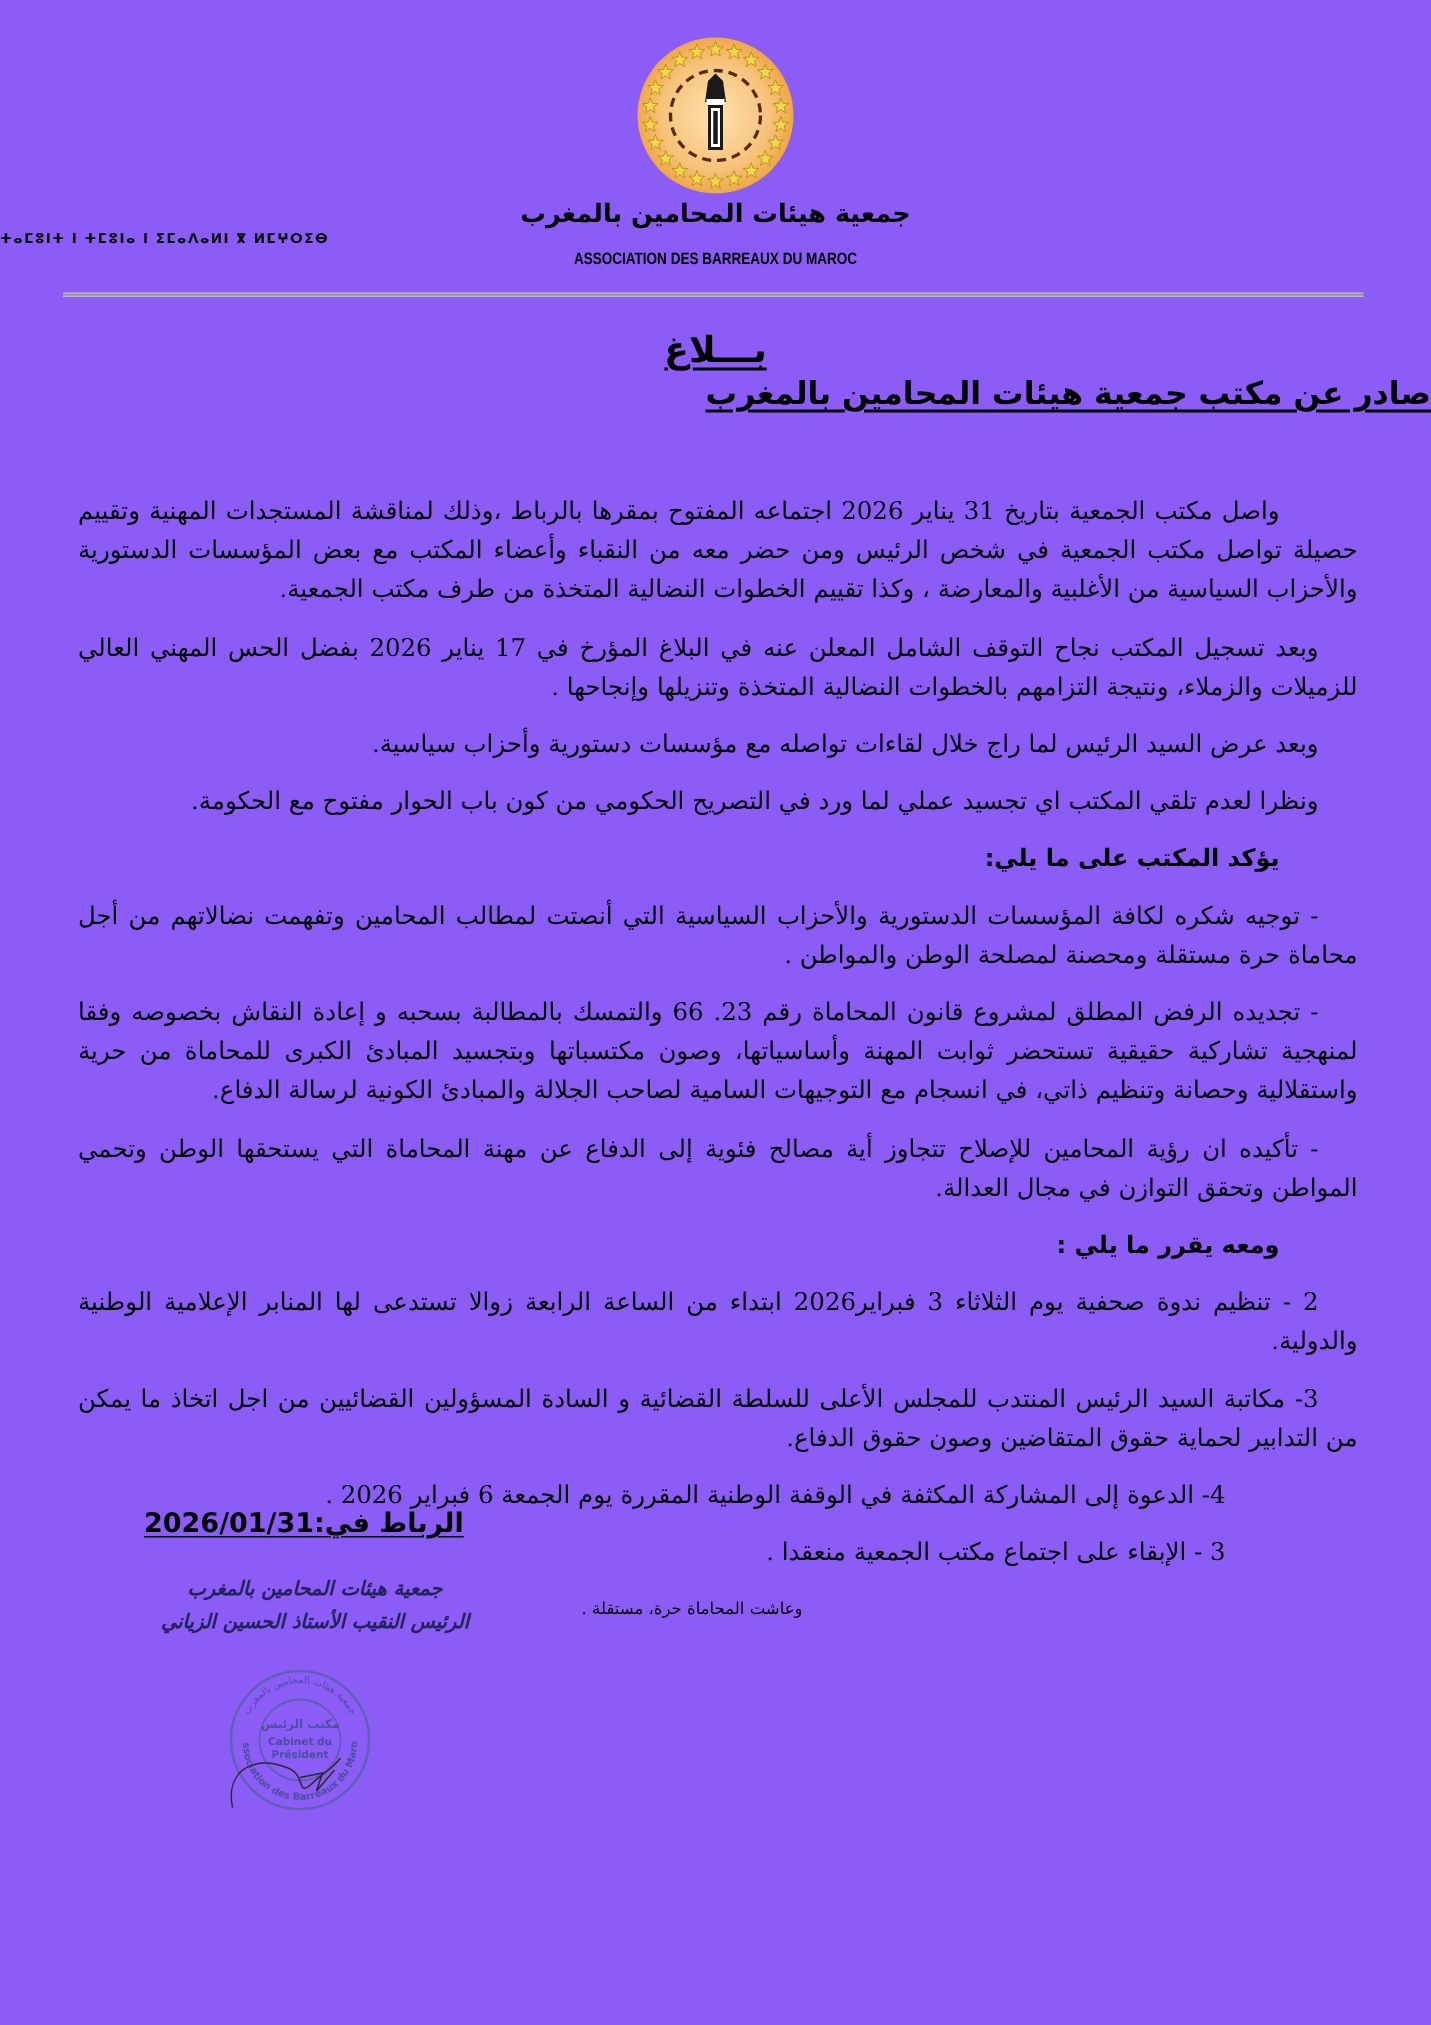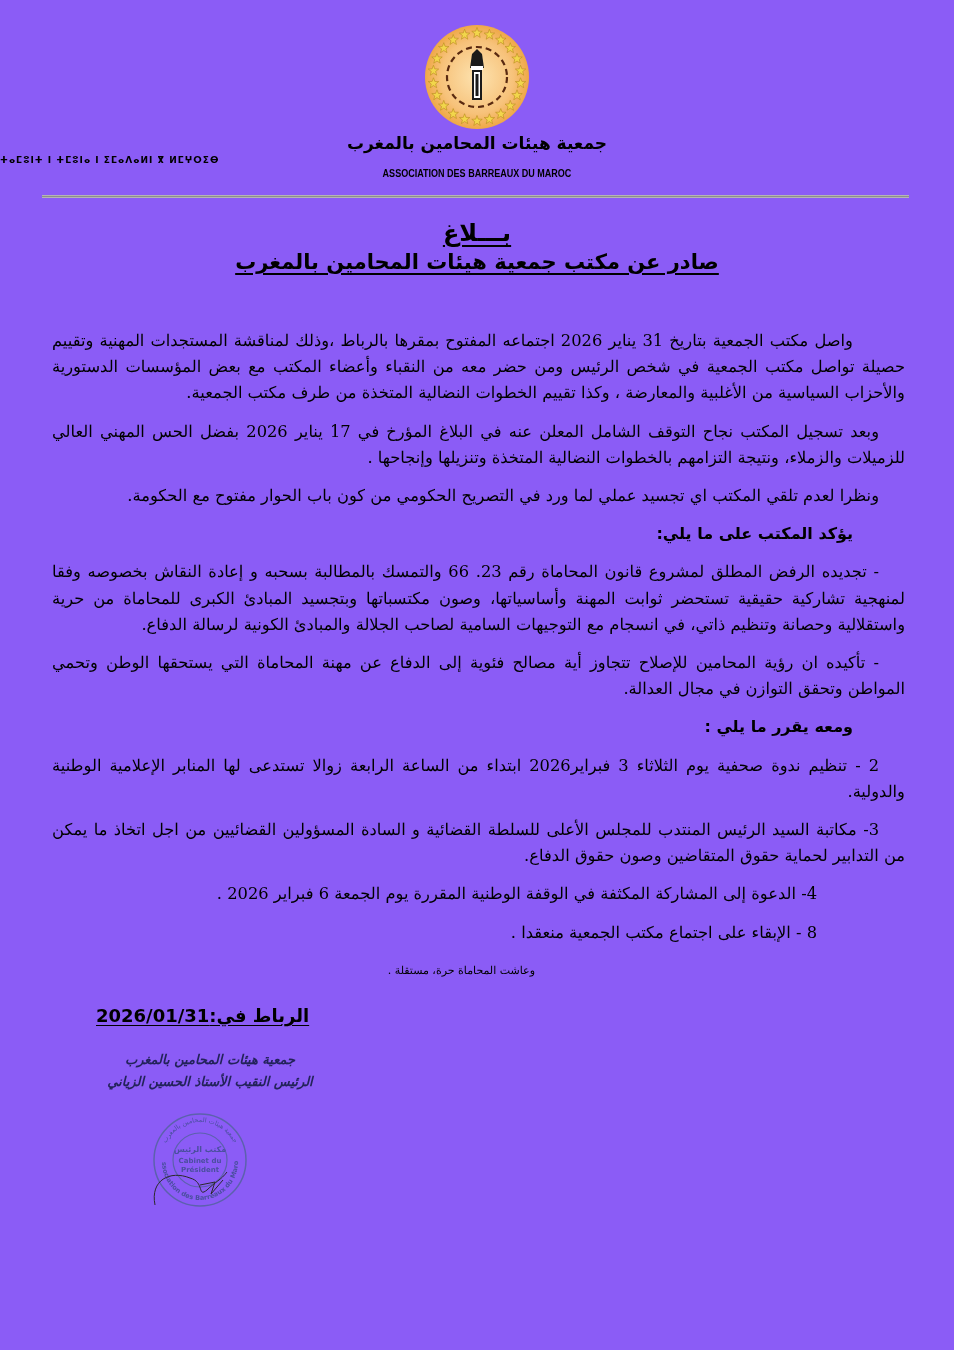--- a/index.html
+++ b/index.html
@@ -14,21 +14,21 @@
   .org-tf { position: absolute; left: 0; right: 0; top: 155px; text-align: left;
     font-family: "DejaVu Sans", sans-serif; font-size: 9px; font-weight: bold; letter-spacing: 1px; }
   .org-fr { position: absolute; left: 0; right: 0; top: 167px; text-align: center;
     font-family: "Liberation Sans", sans-serif; font-size: 11px; font-weight: bold; transform: scaleX(0.82); }
   .divider { position: absolute; left: 42px; right: 45px; top: 195px; height: 3px;
     background: linear-gradient(#c9c9c9, #8d8d8d, #c9c9c9); }
 
   
   .title { position: absolute; left: 0; right: 0; top: 219px; text-align: center; direction: rtl;
     font-family: "DejaVu Sans", sans-serif; font-weight: bold; font-size: 24px; text-decoration: underline; text-underline-offset: 4px; }
-  .subtitle { position: absolute; left: 0; right: 0; top: 250px; text-align: center; direction: rtl;
+  .subtitle { position: absolute; left: 0; right: 0; top: 250px; direction: rtl;
     font-family: "DejaVu Sans", sans-serif; font-weight: bold; font-size: 21px; text-decoration: underline; text-underline-offset: 4px; }
 
   
   .body { position: absolute; left: 40px; right: 37px; top: 316px; direction: rtl; text-align: justify;
     font-family: "DejaVu Serif", serif; font-size: 16.3px; line-height: 26.2px; }
   .body p { margin: 12px; }
   .ind { text-indent: 26px; }
   .ind2 { text-indent: 52px; }
   .ind3 { text-indent: 88px; }
   .lbl { font-family: "DejaVu Sans", sans-serif; font-weight: bold; font-size: 16px; text-indent: 52px; }
@@ -94,31 +94,33 @@
   <div class="org-tf">ⵜⴰⵎⵓⵏⵜ ⵏ ⵜⵎⵓⵏⴰ ⵏ ⵉⵎⴰⴷⴰⵍⵏ ⴳ ⵍⵎⵖⵔⵉⴱ</div>
   <div class="org-fr">ASSOCIATION DES BARREAUX DU MAROC</div>
   <div class="divider"></div>
 
   <div class="title">بـــلاغ</div>
   <div class="subtitle">صادر عن مكتب جمعية هيئات المحامين بالمغرب</div>
 
   <div class="body">
     <p class="ind2">واصل مكتب الجمعية بتاريخ 31 يناير 2026 اجتماعه المفتوح بمقرها بالرباط ،وذلك لمناقشة المستجدات المهنية وتقييم حصيلة تواصل مكتب الجمعية في شخص الرئيس ومن حضر معه من النقباء وأعضاء المكتب مع بعض المؤسسات الدستورية والأحزاب السياسية من الأغلبية والمعارضة ، وكذا تقييم الخطوات النضالية المتخذة من طرف مكتب الجمعية.</p>
     <p class="ind">وبعد تسجيل المكتب نجاح التوقف الشامل المعلن عنه في البلاغ المؤرخ في 17 يناير 2026 بفضل الحس المهني العالي للزميلات والزملاء، ونتيجة التزامهم بالخطوات النضالية المتخذة وتنزيلها وإنجاحها .</p>
+    <p class="ind">وبعد عرض السيد الرئيس لما راج خلال لقاءات تواصله مع مؤسسات دستورية وأحزاب سياسية.</p>
     <p class="ind">ونظرا لعدم تلقي المكتب اي تجسيد عملي لما ورد في التصريح الحكومي من كون باب الحوار مفتوح مع الحكومة.</p>
 
     <p class="lbl">يؤكد المكتب على ما يلي:</p>
+    <p class="ind">- توجيه شكره لكافة المؤسسات الدستورية والأحزاب السياسية التي أنصتت لمطالب المحامين وتفهمت نضالاتهم من أجل محاماة حرة مستقلة ومحصنة لمصلحة الوطن والمواطن .</p>
     <p class="ind">- تجديده الرفض المطلق لمشروع قانون المحاماة رقم 23. 66 والتمسك بالمطالبة بسحبه و إعادة النقاش بخصوصه وفقا لمنهجية تشاركية حقيقية تستحضر ثوابت المهنة وأساسياتها، وصون مكتسباتها وبتجسيد المبادئ الكبرى للمحاماة من حرية واستقلالية وحصانة وتنظيم ذاتي، في انسجام مع التوجيهات السامية لصاحب الجلالة والمبادئ الكونية لرسالة الدفاع.</p>
     <p class="ind">- تأكيده ان رؤية المحامين للإصلاح تتجاوز أية مصالح فئوية إلى الدفاع عن مهنة المحاماة التي يستحقها الوطن وتحمي المواطن وتحقق التوازن في مجال العدالة.</p>
 
     <p class="lbl">ومعه يقرر ما يلي :</p>
     <p class="ind">2 - تنظيم ندوة صحفية يوم الثلاثاء 3 فبراير2026 ابتداء من الساعة الرابعة زوالا تستدعى لها المنابر الإعلامية الوطنية والدولية.</p>
     <p class="ind">3- مكاتبة السيد الرئيس المنتدب للمجلس الأعلى للسلطة القضائية و السادة المسؤولين القضائيين من اجل اتخاذ ما يمكن من التدابير لحماية حقوق المتقاضين وصون حقوق الدفاع.</p>
     <p class="ind3">4- الدعوة إلى المشاركة المكثفة في الوقفة الوطنية المقررة يوم الجمعة 6 فبراير 2026 .</p>
-    <p class="ind3">8 - الإبقاء على اجتماع مكتب الجمعية منعقدا .</p>
+    <p class="ind3">3 - الإبقاء على اجتماع مكتب الجمعية منعقدا .</p>
 
     <p class="closing">وعاشت المحاماة حرة، مستقلة .</p>
   </div>
 
   <div class="date">
     <span>الرباط في:</span><span>2026/01/31</span>
   </div>
 
   <div class="sig1">جمعية هيئات المحامين بالمغرب</div>
   <div class="sig2">الرئيس النقيب الأستاذ الحسين الزياني</div>

